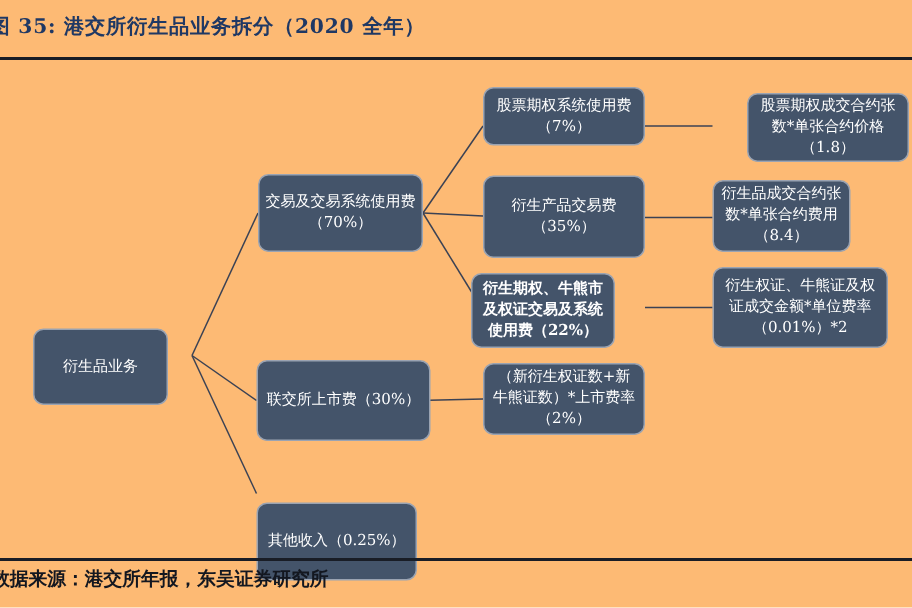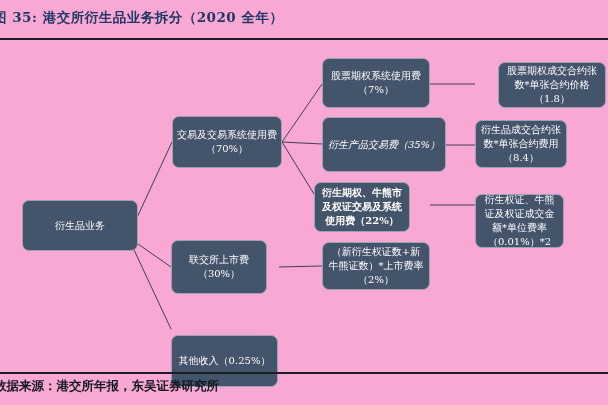--- a/index.html
+++ b/index.html
@@ -1,20 +1,20 @@
 <!DOCTYPE html>
 <html><head>
 <meta charset="utf-8">
 <style>
   html, body { margin: 0; padding: 0; background: #ffffff; }
   .page {
     position: relative;
     width: 608px;
     height: 405px;
-    background: #f9a8d4;
+    background: #fdba74;
     overflow: hidden;
     font-family: "DejaVu Serif", serif;
   }
   .fig-title {
     position: absolute;
     left: -7px;
     top: 9px;
     font-size: 13.5px;
     font-weight: bold;
     color: #1F3864;
@@ -54,31 +54,31 @@
     border: 1px solid #9aa3b2;
     border-radius: 7px;
     display: flex;
     align-items: center;
     justify-content: center;
     text-align: center;
     font-size: 10px;
     line-height: 1.4;
     padding: 2px 4px;
   }
-  .node-root        { left: 22px;  top: 200px; width: 116px; height: 51px; }
+  .node-root        { left: 22px;  top: 219px; width: 90px; height: 51px; }
   .node-trading     { left: 172px; top: 116px; width: 110px; height: 52px; }
-  .node-listing     { left: 171px; top: 240px; width: 96px; height: 54px; }
+  .node-listing     { left: 171px; top: 240px; width: 116px; height: 54px; }
   .node-other       { left: 171px; top: 303px; width: 107px; height: 52px; margin-top: 32px; }
-  .node-opt-sys     { left: 322px; top: 58px;  width: 108px; height: 50px; }
-  .node-deriv-fee   { left: 322px; top: 117px; width: 124px; height: 55px; font-style: italic; }
+  .node-opt-sys     { left: 322px; top: 58px;  width: 108px; height: 39px; }
+  .node-deriv-fee   { left: 322px; top: 117px; width: 108px; height: 55px; }
   .node-warrant-fee { left: 314px; top: 182px; width: 96px; height: 50px; font-weight: bold; }
   .node-listing-f   { left: 322px; top: 242px; width: 108px; height: 48px; }
   .node-opt-f       { left: 475px; top: 62px;  width: 108px; height: 46px; margin-left: 23px; }
   .node-deriv-f     { left: 475px; top: 120px; width: 92px; height: 48px; }
-  .node-warrant-f   { left: 475px; top: 194px; width: 89px; height: 54px; }
+  .node-warrant-f   { left: 475px; top: 178px; width: 117px; height: 54px; }
 </style>
 </head>
 <body>
 
 <div class="page">
 
   <div class="fig-title">图 35:  港交所衍生品业务拆分（2020 全年）</div>
   <div class="rule rule-top"></div>
 
   <svg class="connectors" viewBox="0 0 608 405" xmlns="http://www.w3.org/2000/svg">

